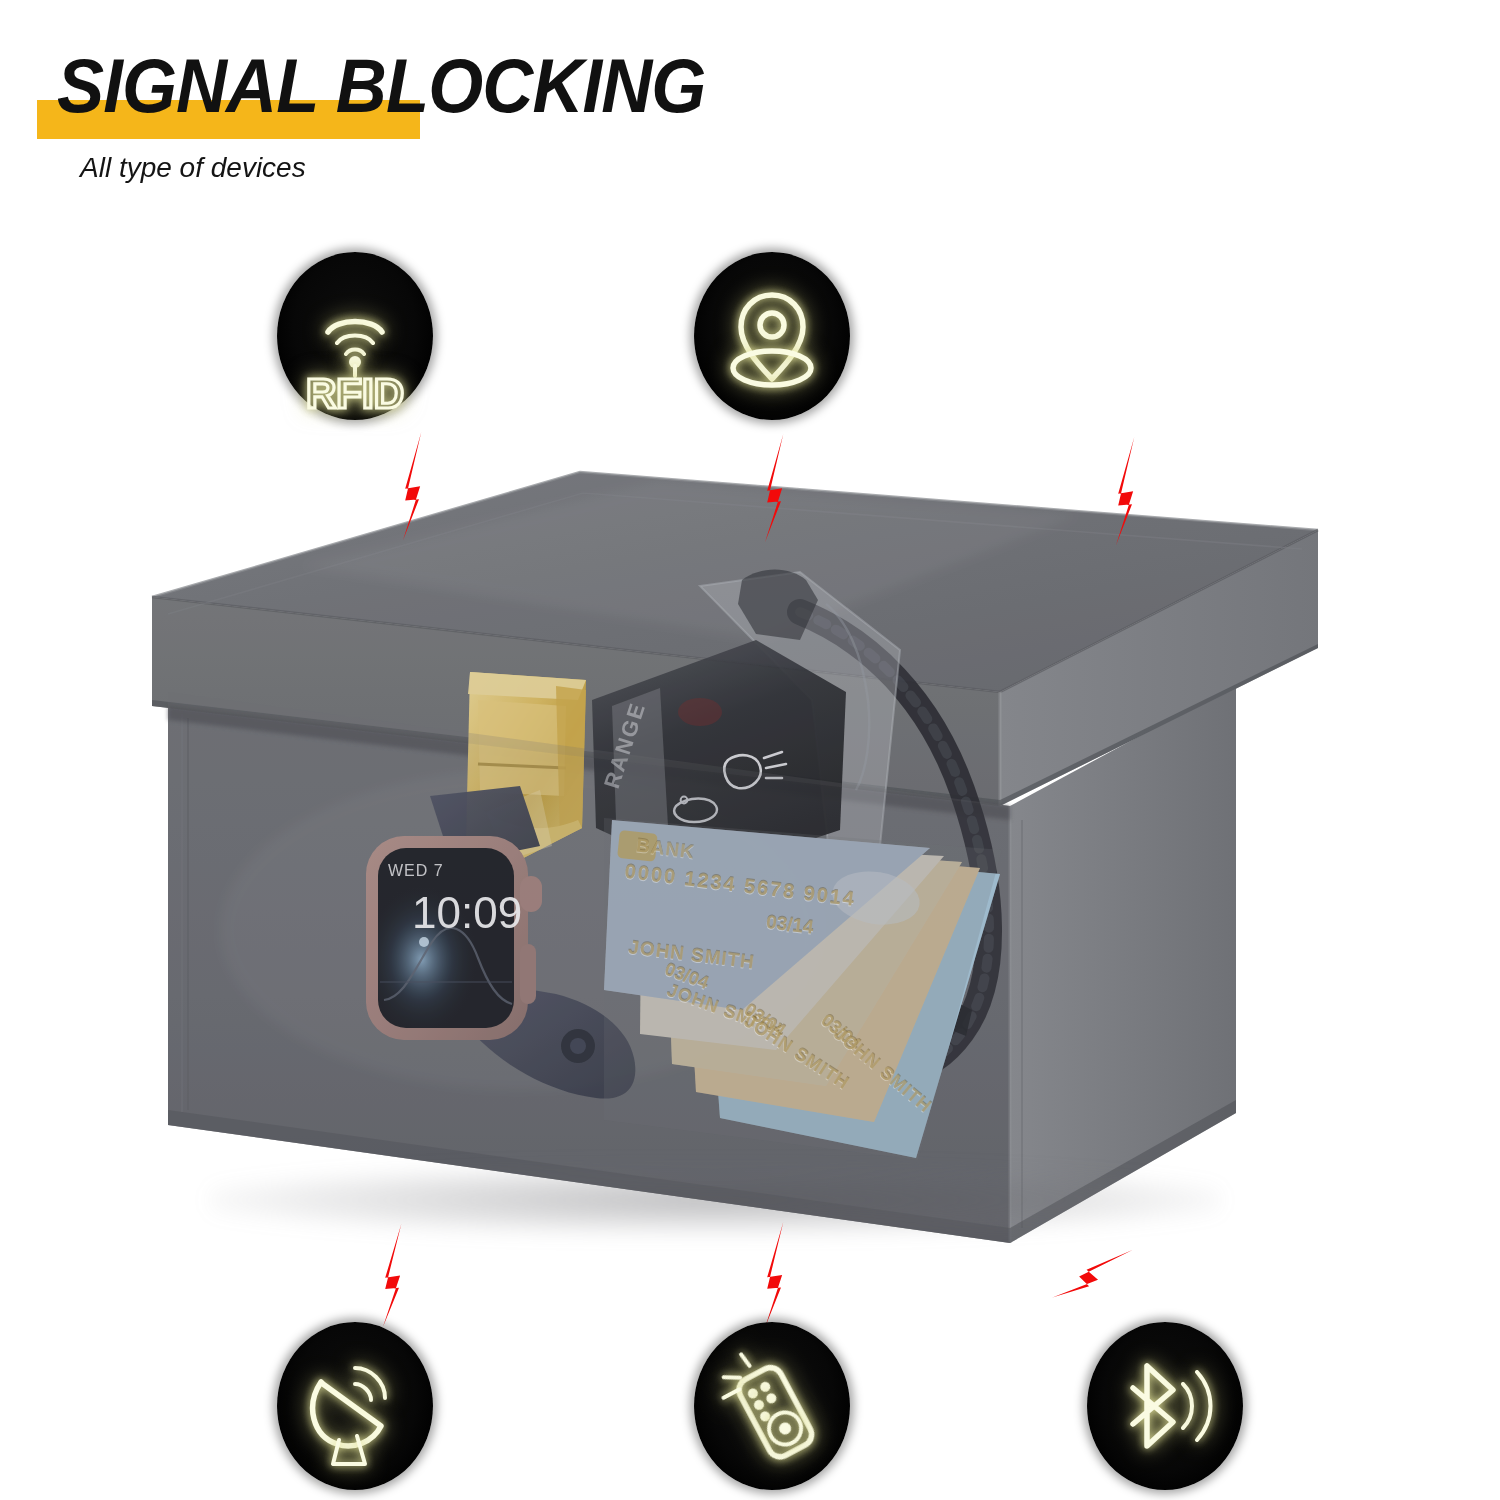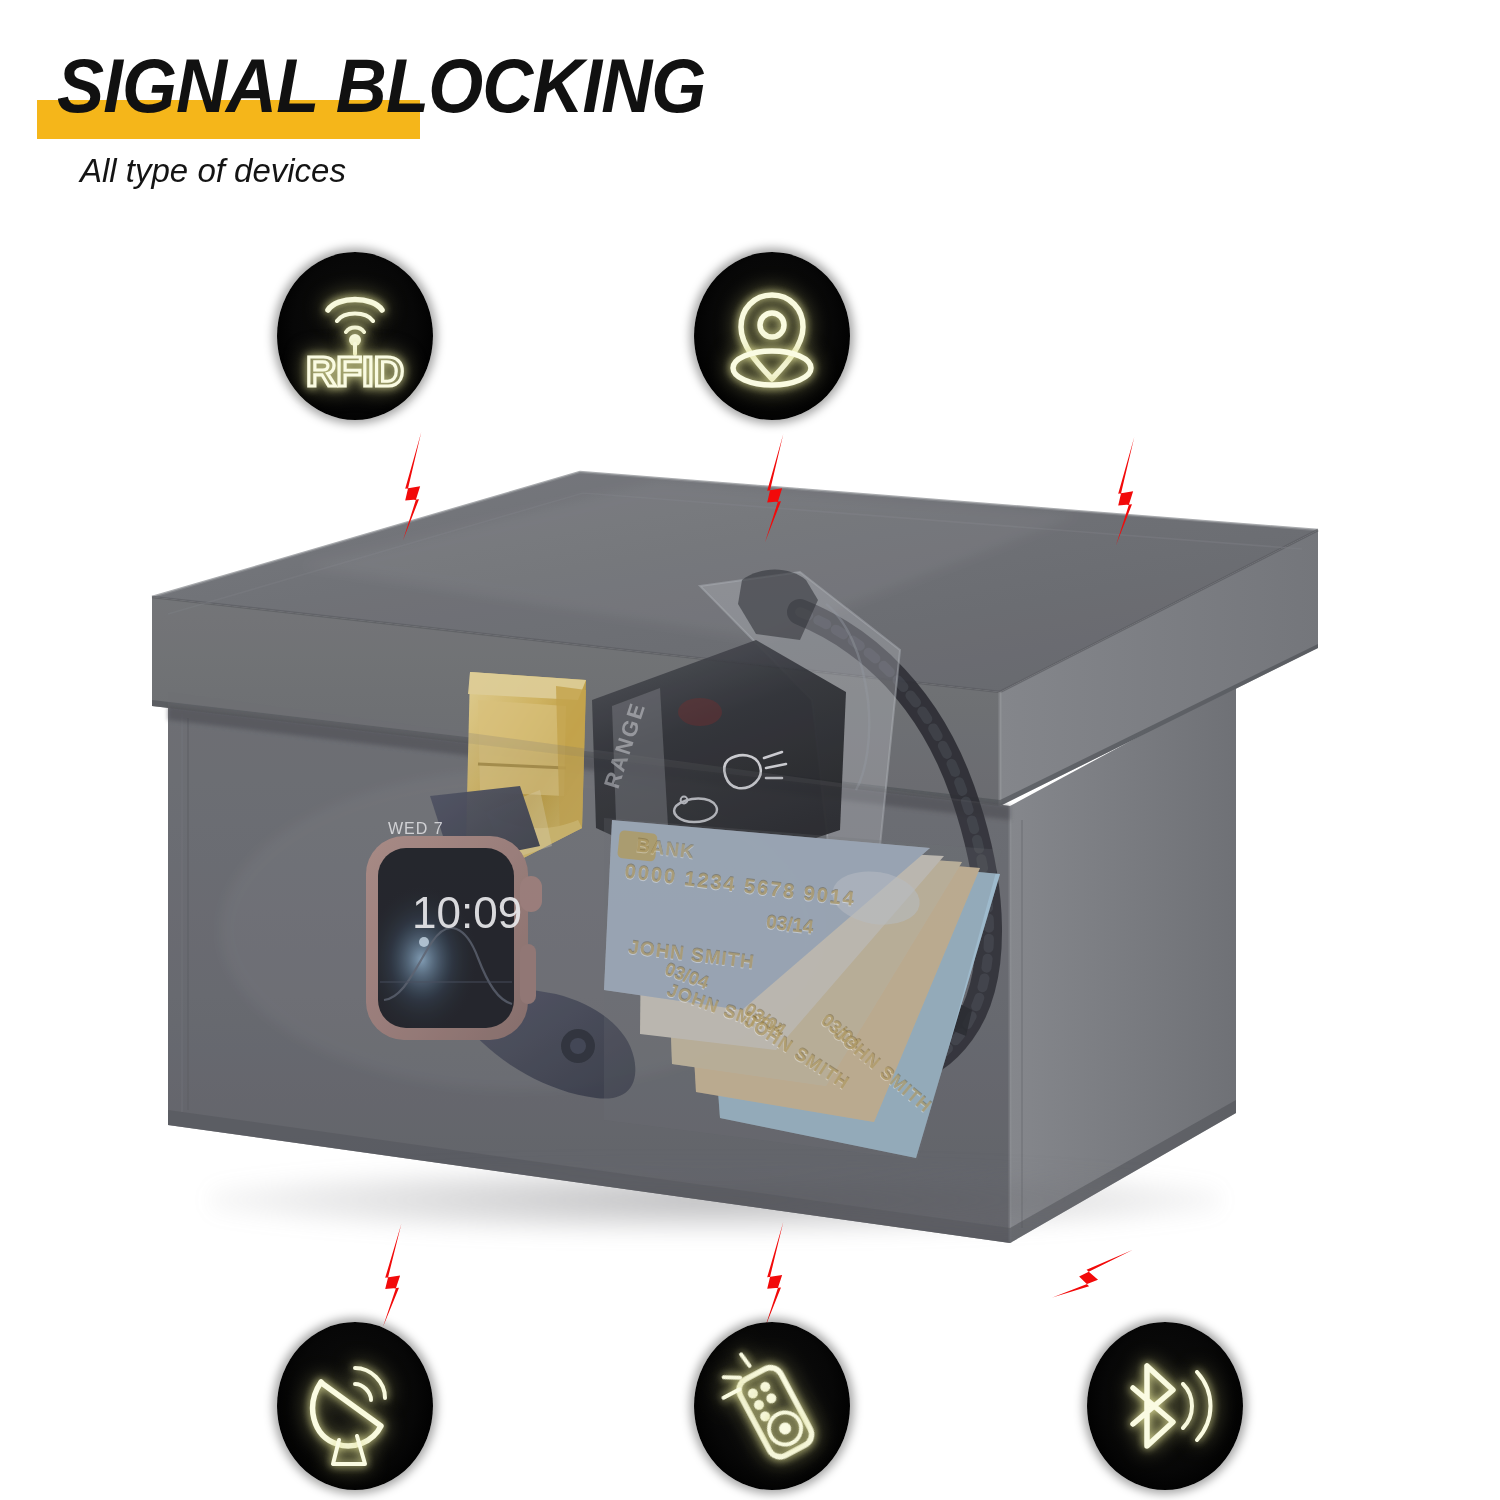--- a/index.html
+++ b/index.html
@@ -18,21 +18,21 @@
   .title{
     position:absolute;left:57px;top:42px;z-index:3;
     font-size:76px;font-weight:bold;font-style:italic;
     letter-spacing:-1px;color:#111;
     font-family:"Liberation Sans", sans-serif;
     transform:scaleX(0.93);transform-origin:left top;
     white-space:nowrap;
   }
   .subtitle{
     position:absolute;left:80px;top:152px;z-index:3;
-    font-size:33px;font-style:italic;color:#141414;
+    font-size:28px;font-style:italic;color:#141414;
     font-family:"Liberation Sans", sans-serif;
     white-space:nowrap;letter-spacing:0px;
   }
 
   
   .badge{
     position:absolute;width:156px;height:168px;border-radius:50%;
     background:radial-gradient(ellipse at 50% 45%, #0d0d0d 0%, #070707 55%, #000 78%, rgba(0,0,0,0.92) 100%);
     display:flex;align-items:center;justify-content:center;
     box-shadow:0 0 10px 4px rgba(0,0,0,0.35);
@@ -291,21 +291,21 @@
       <div class="emb" style="left:664px;top:1000px;font-size:18px;transform:rotate(20deg);opacity:.7;letter-spacing:1px;">JOHN SMITH</div>
 
       <div class="emb" style="left:742px;top:1010px;font-size:18px;transform:rotate(33deg);opacity:.72;">03/04</div>
       <div class="emb" style="left:736px;top:1042px;font-size:18px;transform:rotate(33deg);opacity:.7;letter-spacing:1px;">JOHN SMITH</div>
 
       <div class="emb" style="left:818px;top:1022px;font-size:18px;transform:rotate(40deg);opacity:.7;">03/04</div>
       <div class="emb" style="left:822px;top:1060px;font-size:18px;transform:rotate(40deg);opacity:.68;letter-spacing:1px;">JOHN SMITH</div>
     </div>
 
     
-    <div class="watch-screen-txt" style="left:388px;top:820px;font-size:16px;opacity:.8;letter-spacing:1px;">WED 7</div>
+    <div class="watch-screen-txt" style="left:388px;top:862px;font-size:16px;opacity:.8;letter-spacing:1px;">WED 7</div>
     <div class="watch-screen-txt" style="left:412px;top:888px;font-size:44px;opacity:.92;">10:09</div>
   </div>
 
   <div class="bolt" style="left:390px;top:432px;">
     <svg width="46" height="112" viewBox="0 0 46 112">
         <path d="M22,0 L8,48 L21,46 L6,92 L20,57 L8,58 Z" transform="translate(6,0) scale(1.15,1.18)"></path>
       </svg>
   </div>
   <div class="bolt" style="left:752px;top:434px;">
     <svg width="46" height="112" viewBox="0 0 46 112">
@@ -326,21 +326,21 @@
     <svg width="46" height="112" viewBox="0 0 46 112">
         <path d="M22,0 L8,48 L21,46 L6,92 L20,57 L8,58 Z" transform="translate(6,0) scale(1.15,1.15)"></path>
       </svg>
   </div>
   <div class="bolt" style="left:1098px;top:1238px;transform:rotate(48deg);transform-origin:20px 10px;">
     <svg width="46" height="112" viewBox="0 0 46 112">
         <path d="M22,0 L8,48 L21,46 L6,92 L20,57 L8,58 Z" transform="translate(6,0) scale(1.15,1.0)"></path>
       </svg>
   </div>
 
-  <div class="badge" style="left:277px;top:252px;">
+  <div class="badge" style="left:277px;top:252px;align-items:flex-end;">
     <svg width="120" height="124" viewBox="0 0 120 124">
       <path class="neon" d="M33,36 C42,22 78,22 87,36"></path>
       <path class="neon neon-thin" d="M42,47 C49,37 71,37 78,47"></path>
       <path class="neon neon-thin" d="M51,58 C55,52 65,52 69,58"></path>
       <ellipse class="neon-fill" cx="60" cy="66" rx="6" ry="6"></ellipse>
       <path class="neon neon-thin" d="M60,70 L60,80"></path>
       <text class="rfid-text" x="60" y="112" text-anchor="middle">RFID</text>
     </svg>
   </div>
 

